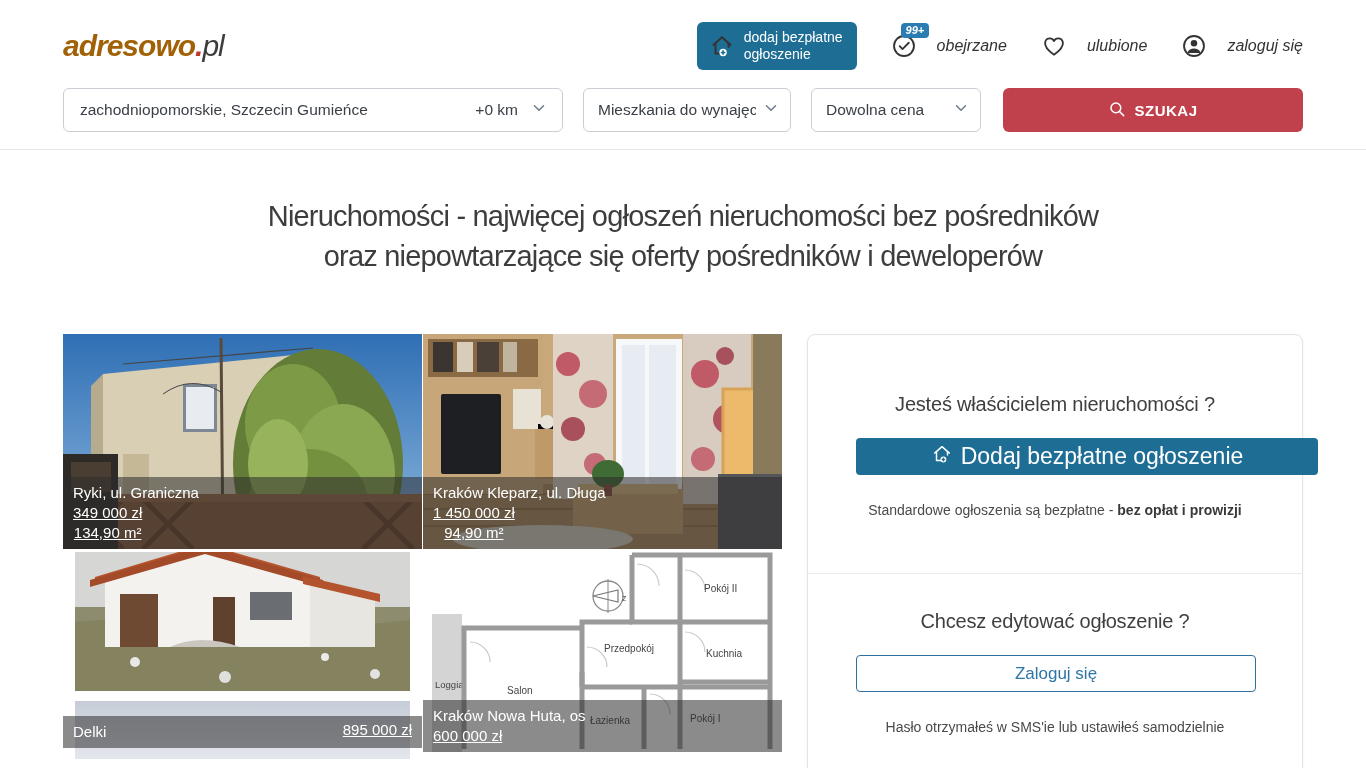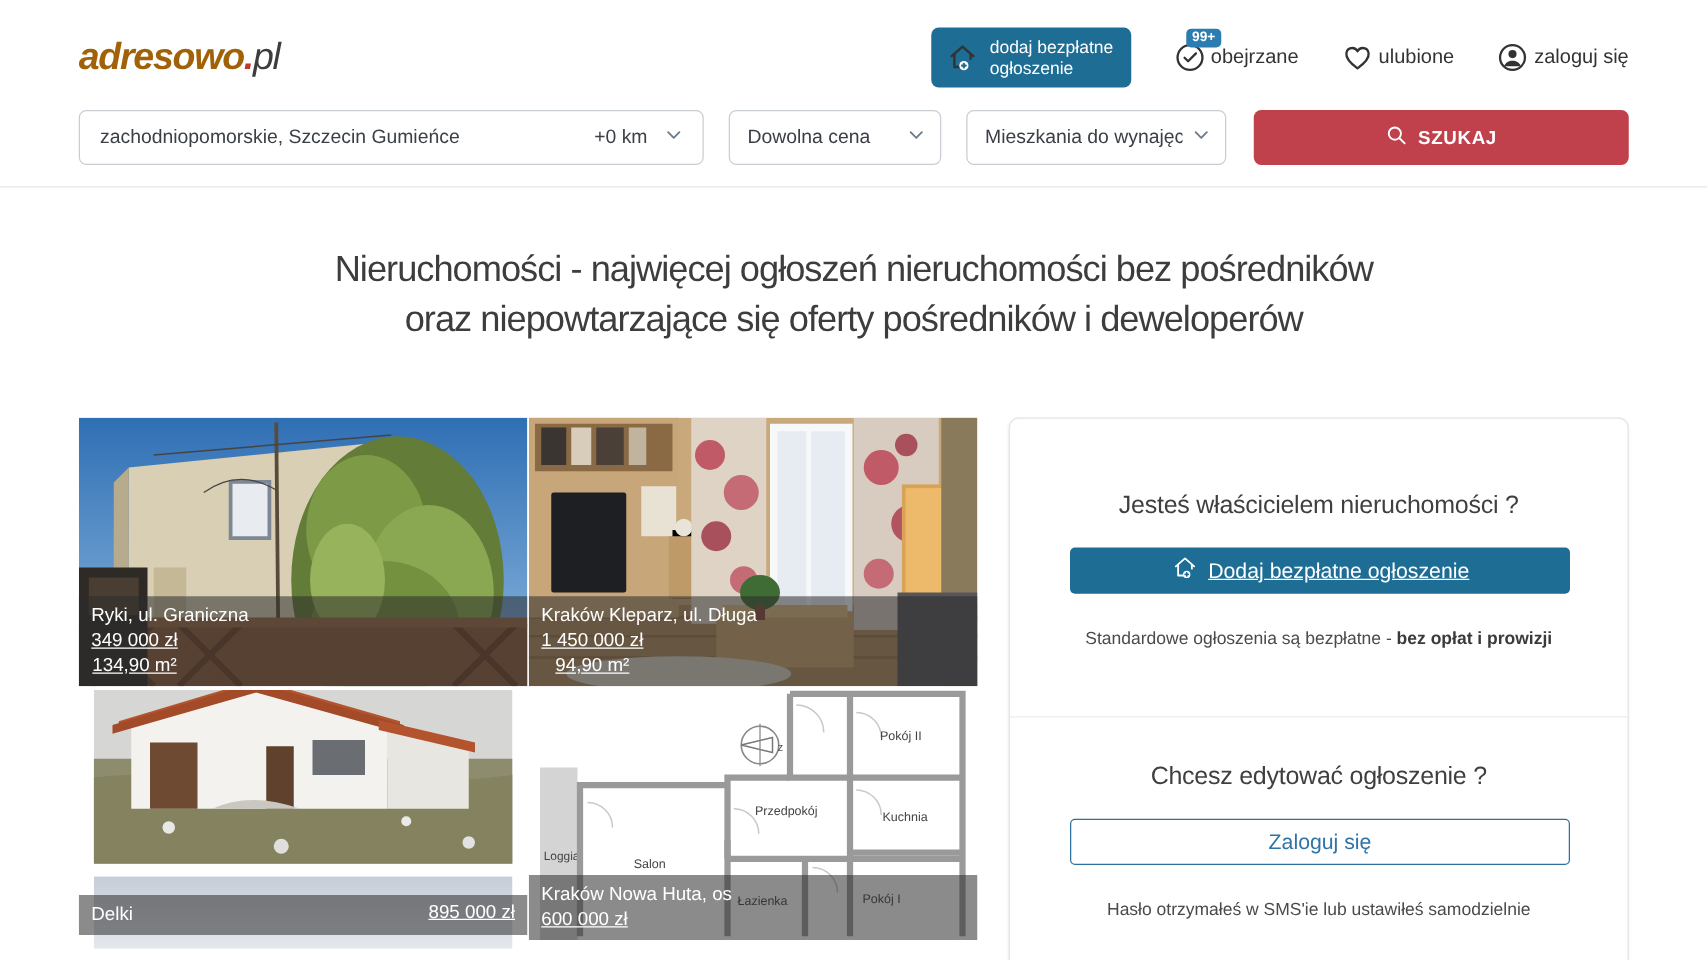--- a/index.html
+++ b/index.html
@@ -10,22 +10,22 @@
   .header { display:flex; align-items:center; justify-content:space-between;
     padding:22px 63px 18px 63px; }
   .logo { font-size:30px; font-style:italic; letter-spacing:-1px; cursor:pointer; }
   .logo .l1 { font-weight:bold; color:#a16207; }
   .logo .dot { font-weight:bold; color:#c0392f; }
   .logo .l2 { font-weight:400; color:#3d3d3d; }
   .header-right { display:flex; align-items:center; gap:34px; }
   .add-btn { background:#1e6d95; color:#fff; border:none; border-radius:6px;
     display:flex; align-items:center; gap:9px; padding:7px 14px 7px 12px;
     font-size:14px; line-height:17px; text-align:left; cursor:pointer; }
-  .nav-item { display:flex; align-items:center; gap:4px; font-size:16px;
-    color:#333; cursor:pointer; position:relative; }
+  .nav-item { display:flex; align-items:center; gap:20px; font-size:16px;
+    color:#333; cursor:pointer; position:relative;font-style:italic; }
   .nav-icon { width:26px; height:26px; position:relative; flex:0 0 auto; }
   .nav-icon svg { width:26px; height:26px; stroke:#333; }
   .badge { position:absolute; top:-10px; left:10px; background:#2b7cb0; color:#fff;
     font-size:11px; font-weight:bold; padding:1px 5px 2px; border-radius:4px; }
 
   
   .search-row { display:flex; gap:20px; padding:0 63px; align-items:flex-end; }
   .field { border:1px solid #c9ced4; border-radius:6px; height:44px;
     display:flex; align-items:center; font-size:15.5px; color:#3b4046;
     background:#fff; cursor:pointer; }
@@ -57,23 +57,23 @@
     padding:4px 10px 6px; font-size:15px; line-height:20px; }
   .overlay .loc { padding-top:2px; }
   .overlay .pr { text-align:center;text-decoration:underline; }
   .ov-bottom { bottom:0;flex-direction:column; }
 
   
   .card { width:496px; background:#fff; border:1px solid #e4e4e4; border-radius:8px;
     box-shadow:0 1px 3px rgba(0,0,0,.06); text-align:center; padding-bottom:40px; }
   .card-sec1 { padding:58px 48px 0; }
   .card h2 { font-size:20px; font-weight:400; color:#3f3f3f; letter-spacing:-.2px; }
-  .cta { width:400px; height:37px; margin:22px auto 0; border:none; border-radius:4px;
-    background:#1e6d95; color:#fff; font-size:17px; display:flex; align-items:center;
-    justify-content:center; gap:8px; cursor:pointer;text-decoration:underline; }
+  .cta { width:462px; height:37px; margin:22px auto 0; border:none; border-radius:4px;
+    background:#1e6d95; color:#fff; font-size:23px; display:flex; align-items:center;
+    justify-content:center; gap:8px; cursor:pointer; }
   .note { font-size:14px; color:#4a4a4a; margin-top:27px; }
   .note b { color:#3a3a3a; }
   .card-div { border:none; border-top:1px solid #ebebeb; margin-top:55px; }
   .card-sec2 { padding:36px 48px 0; }
   .ghost { width:400px; height:37px; margin:22px auto 0; background:#fff;
     border:1px solid #2e6f9e; border-radius:4px; color:#2e74a6; font-size:17px;
     display:flex; align-items:center; justify-content:center; cursor:pointer; }
   svg text { font-family:"Liberation Sans", sans-serif; }
 </style>
 </head>
@@ -135,31 +135,31 @@
     <span class="loc-right">
       <span>+0 km</span>
       <span class="chev">
         <svg viewBox="0 0 24 24" fill="none" stroke-width="2" stroke-linecap="round" stroke-linejoin="round">
             <path d="M6 9 l6 6 6-6"></path>
           </svg>
       </span>
     </span>
   </div>
 
-  <div class="field sel-price">
-    <span>Dowolna cena</span>
+  <div class="field sel-type">
+    <span class="txt">Mieszkania do wynajęc</span>
     <span class="chev">
       <svg viewBox="0 0 24 24" fill="none" stroke-width="2" stroke-linecap="round" stroke-linejoin="round">
           <path d="M6 9 l6 6 6-6"></path>
         </svg>
     </span>
   </div>
 
-  <div class="field sel-type">
-    <span class="txt">Mieszkania do wynajęc</span>
+  <div class="field sel-price">
+    <span>Dowolna cena</span>
     <span class="chev">
       <svg viewBox="0 0 24 24" fill="none" stroke-width="2" stroke-linecap="round" stroke-linejoin="round">
           <path d="M6 9 l6 6 6-6"></path>
         </svg>
     </span>
   </div>
 
   <button class="search-btn">
     <span>
       <svg width="18" height="18" viewBox="0 0 24 24" fill="none" stroke="#fff" stroke-width="2" stroke-linecap="round">

